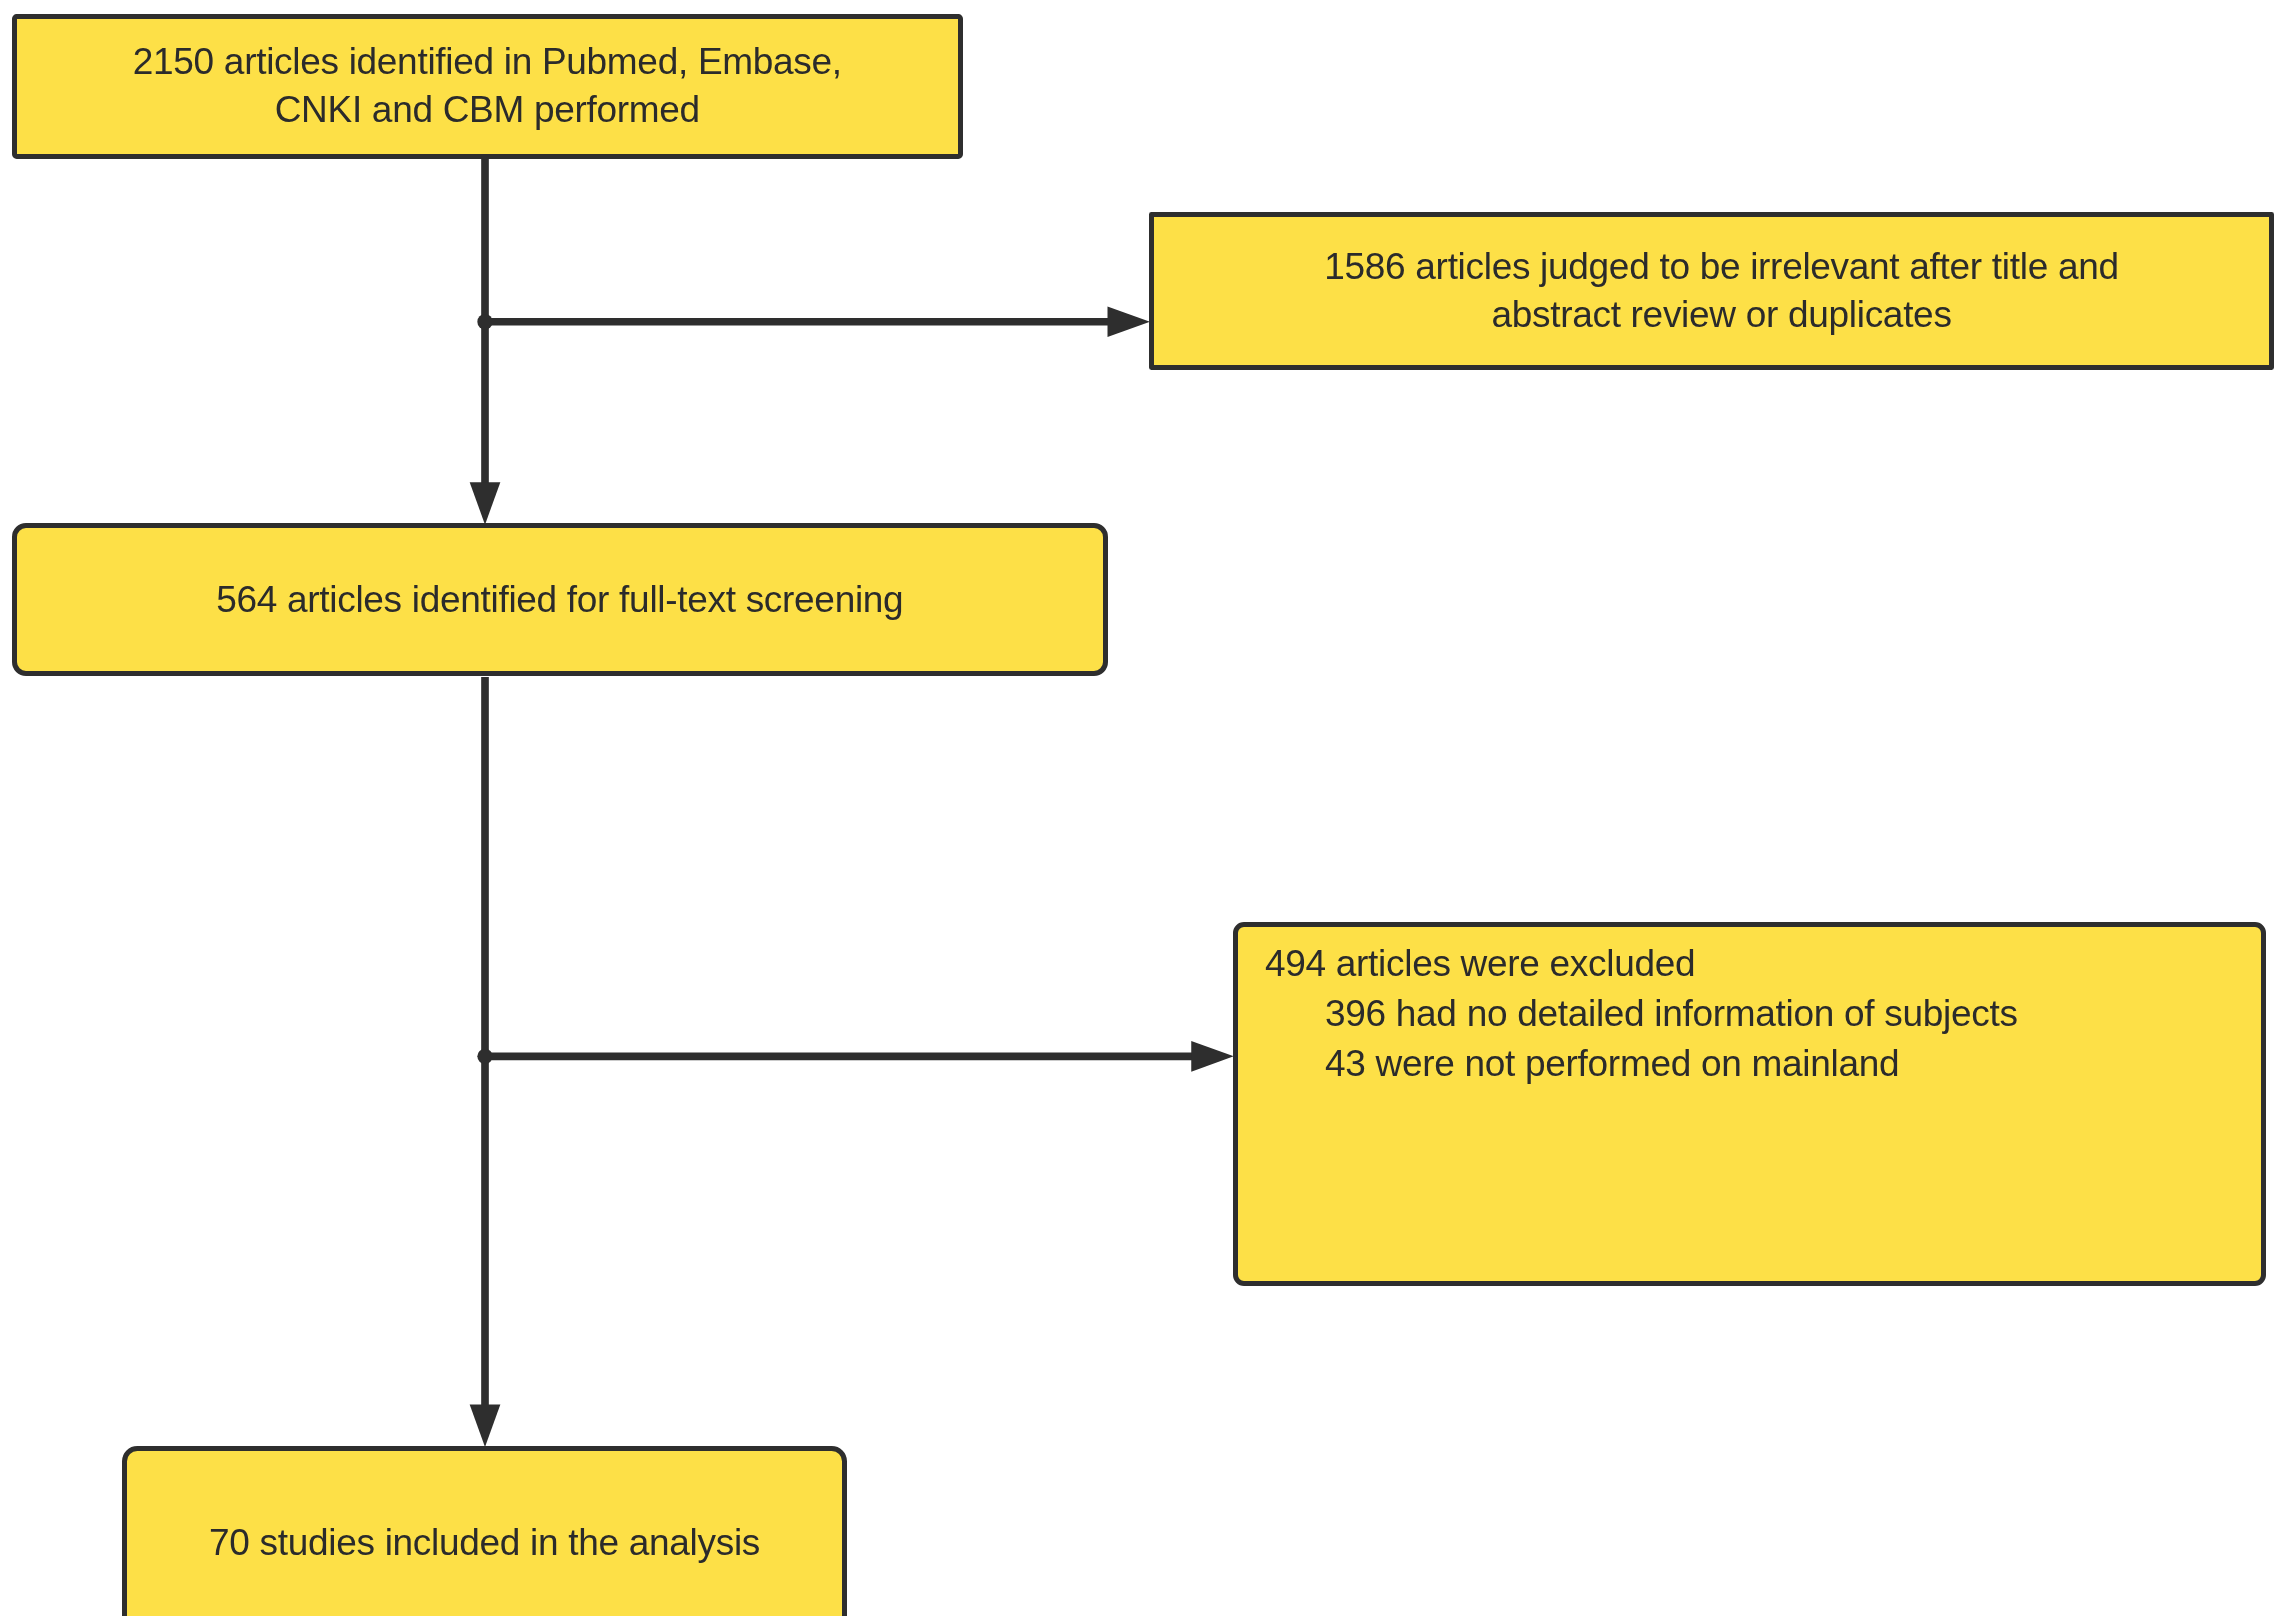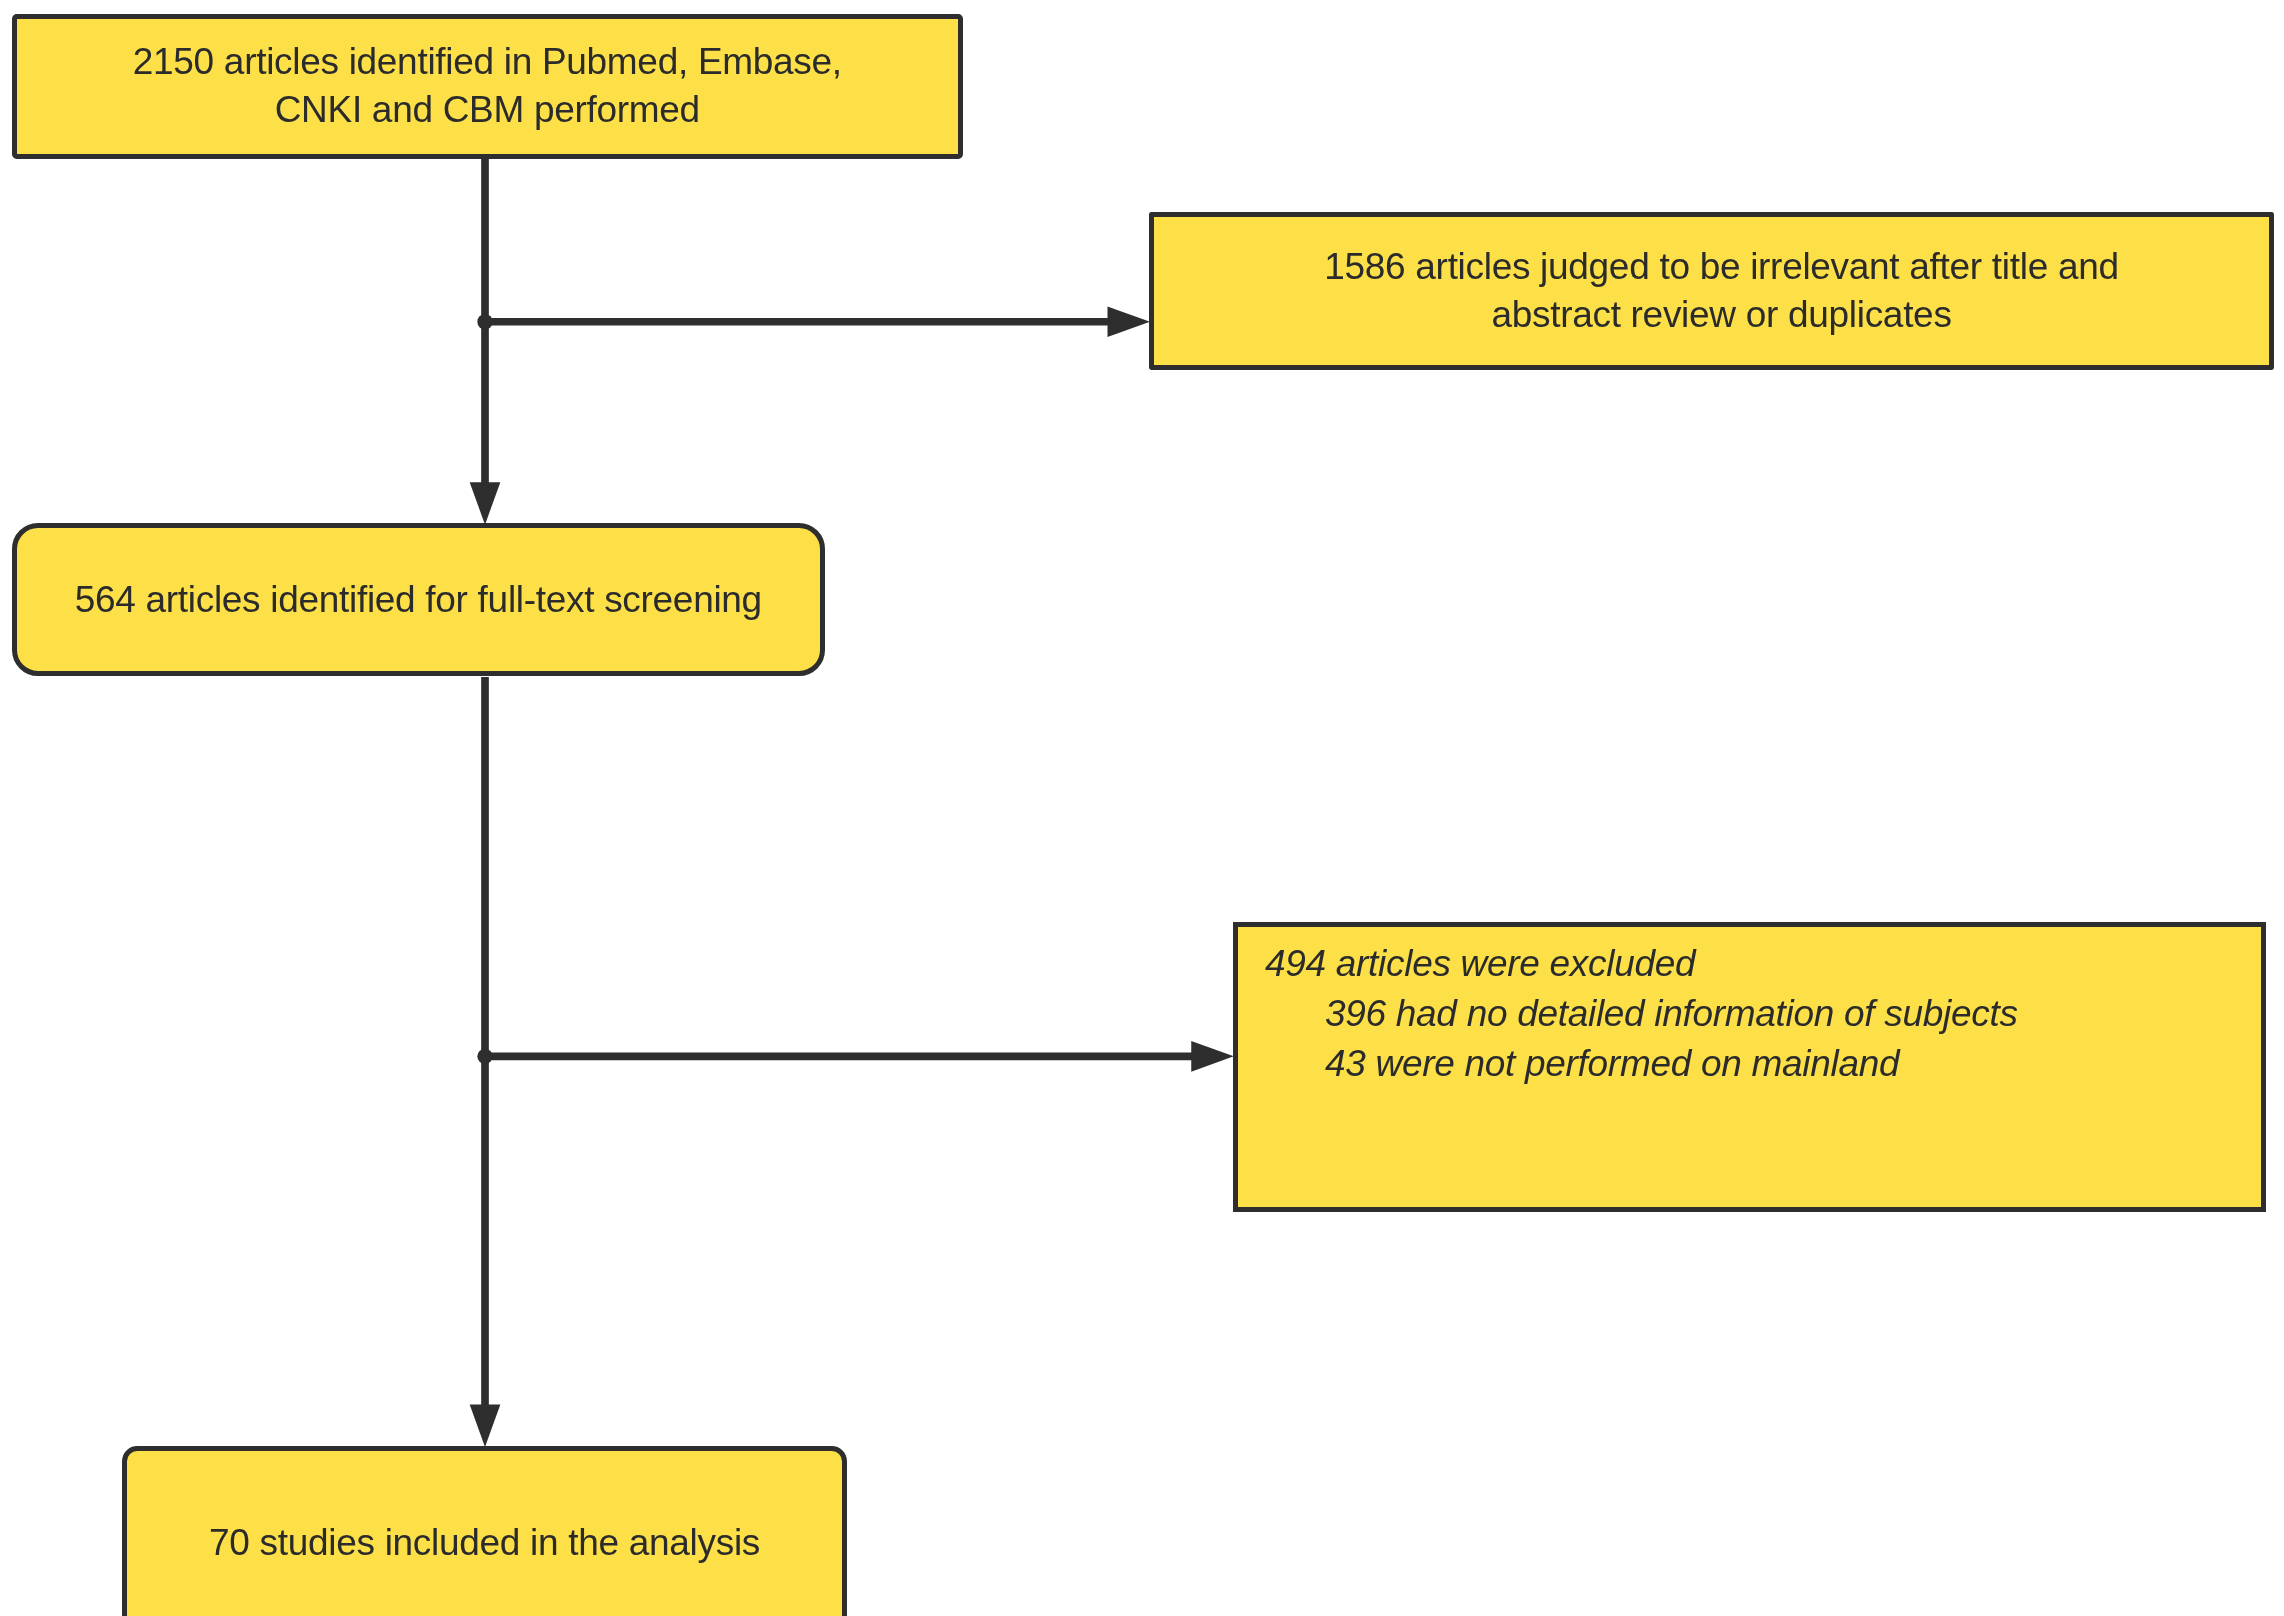--- a/index.html
+++ b/index.html
@@ -42,32 +42,31 @@
   #box-identified {
     left: 11.8px; top: 13.6px; width: 951px; height: 145px;
     border-radius: 4.7px;
   }
   #box-title-abstract-excluded {
     left: 1149px; top: 212px; width: 1125px; height: 158px;
     border-radius: 2.4px;
     padding-left: 20px;
   }
   #box-fulltext {
-    left: 11.8px; top: 523px; width: 813px; height: 153px;
-    border-radius: 26px;
+    left: 11.8px; top: 523px; width: 1096px; height: 153px;
+    border-radius: 14px;
   }
   #box-fulltext-excluded {
-    left: 1233px; top: 922px; width: 1033px; height: 290px;
-    border-radius: 0;
+    left: 1233px; top: 922px; width: 1033px; height: 364px;
+    border-radius: 11px;
     justify-content: flex-start;
     align-items: flex-start;
     text-align: left;
     padding: 11.8px 23.6px 11.8px 27px;
     line-height: 50px;
-    font-style: italic;
   }
   #box-fulltext-excluded .indent {
     padding-left: 60px;
   }
   #box-included {
     left: 122px; top: 1446px; width: 725px; height: 193px;
     border-radius: 15.3px;
   }
 </style>
 </head>

